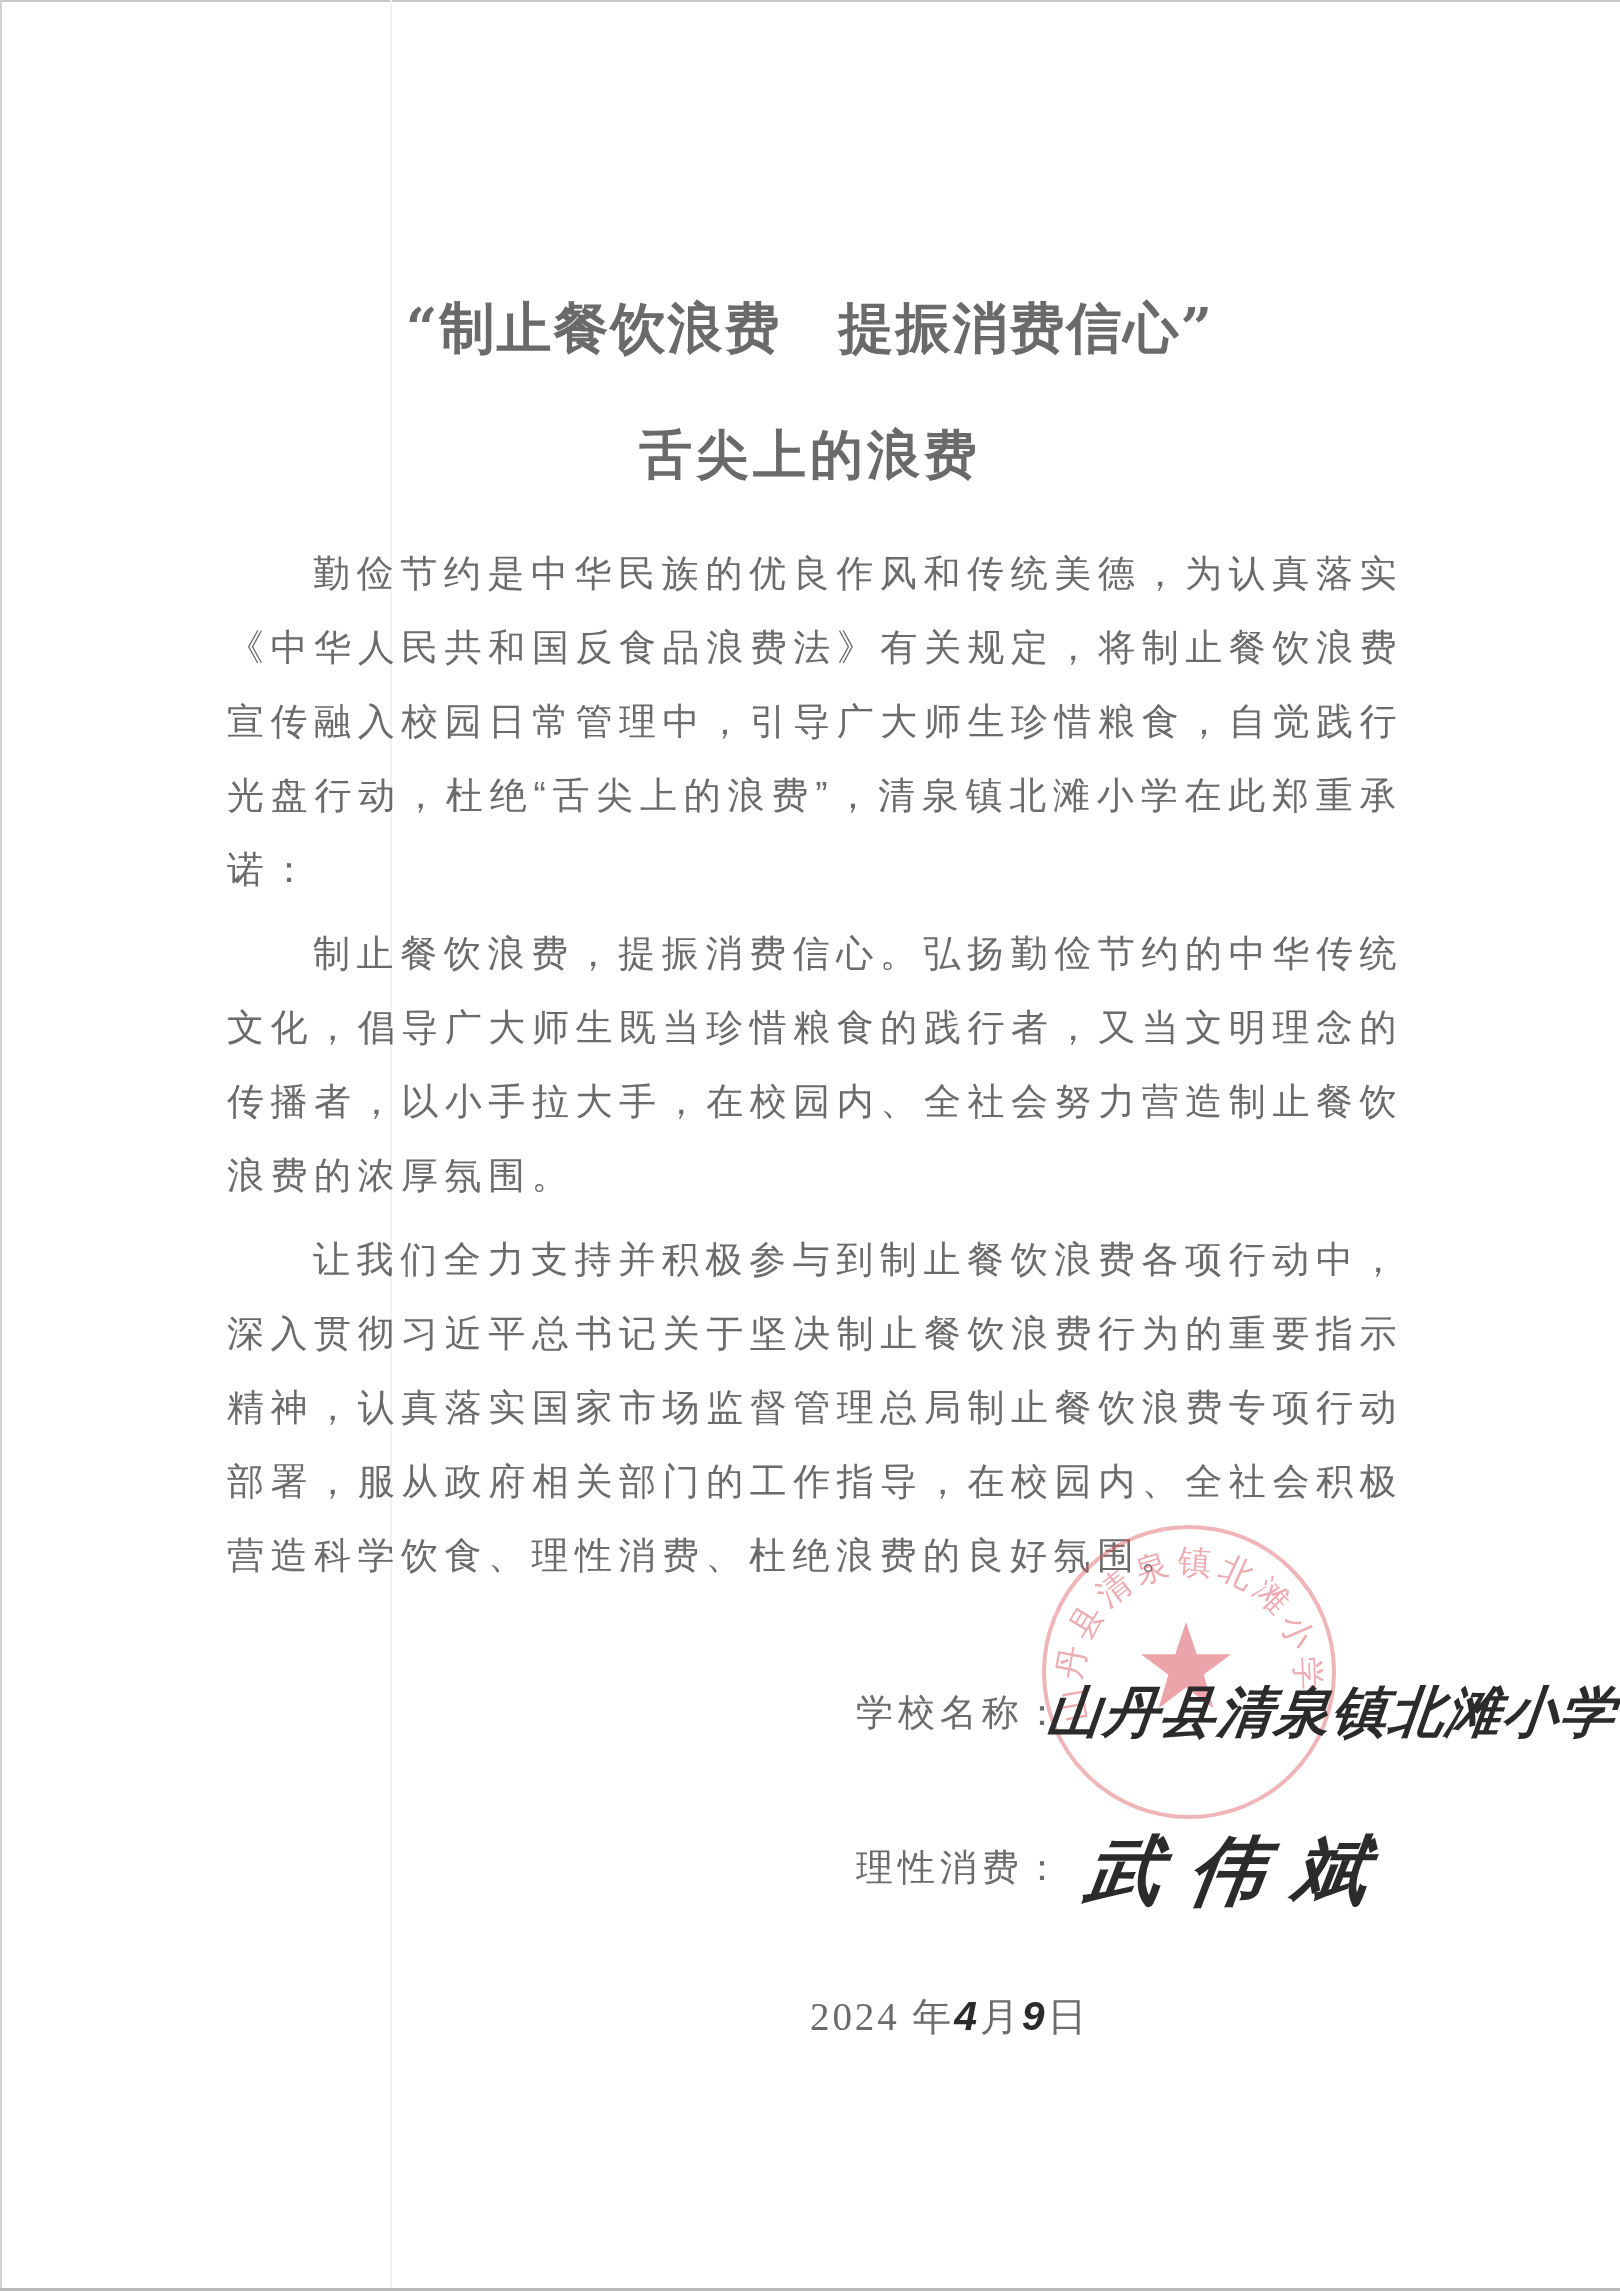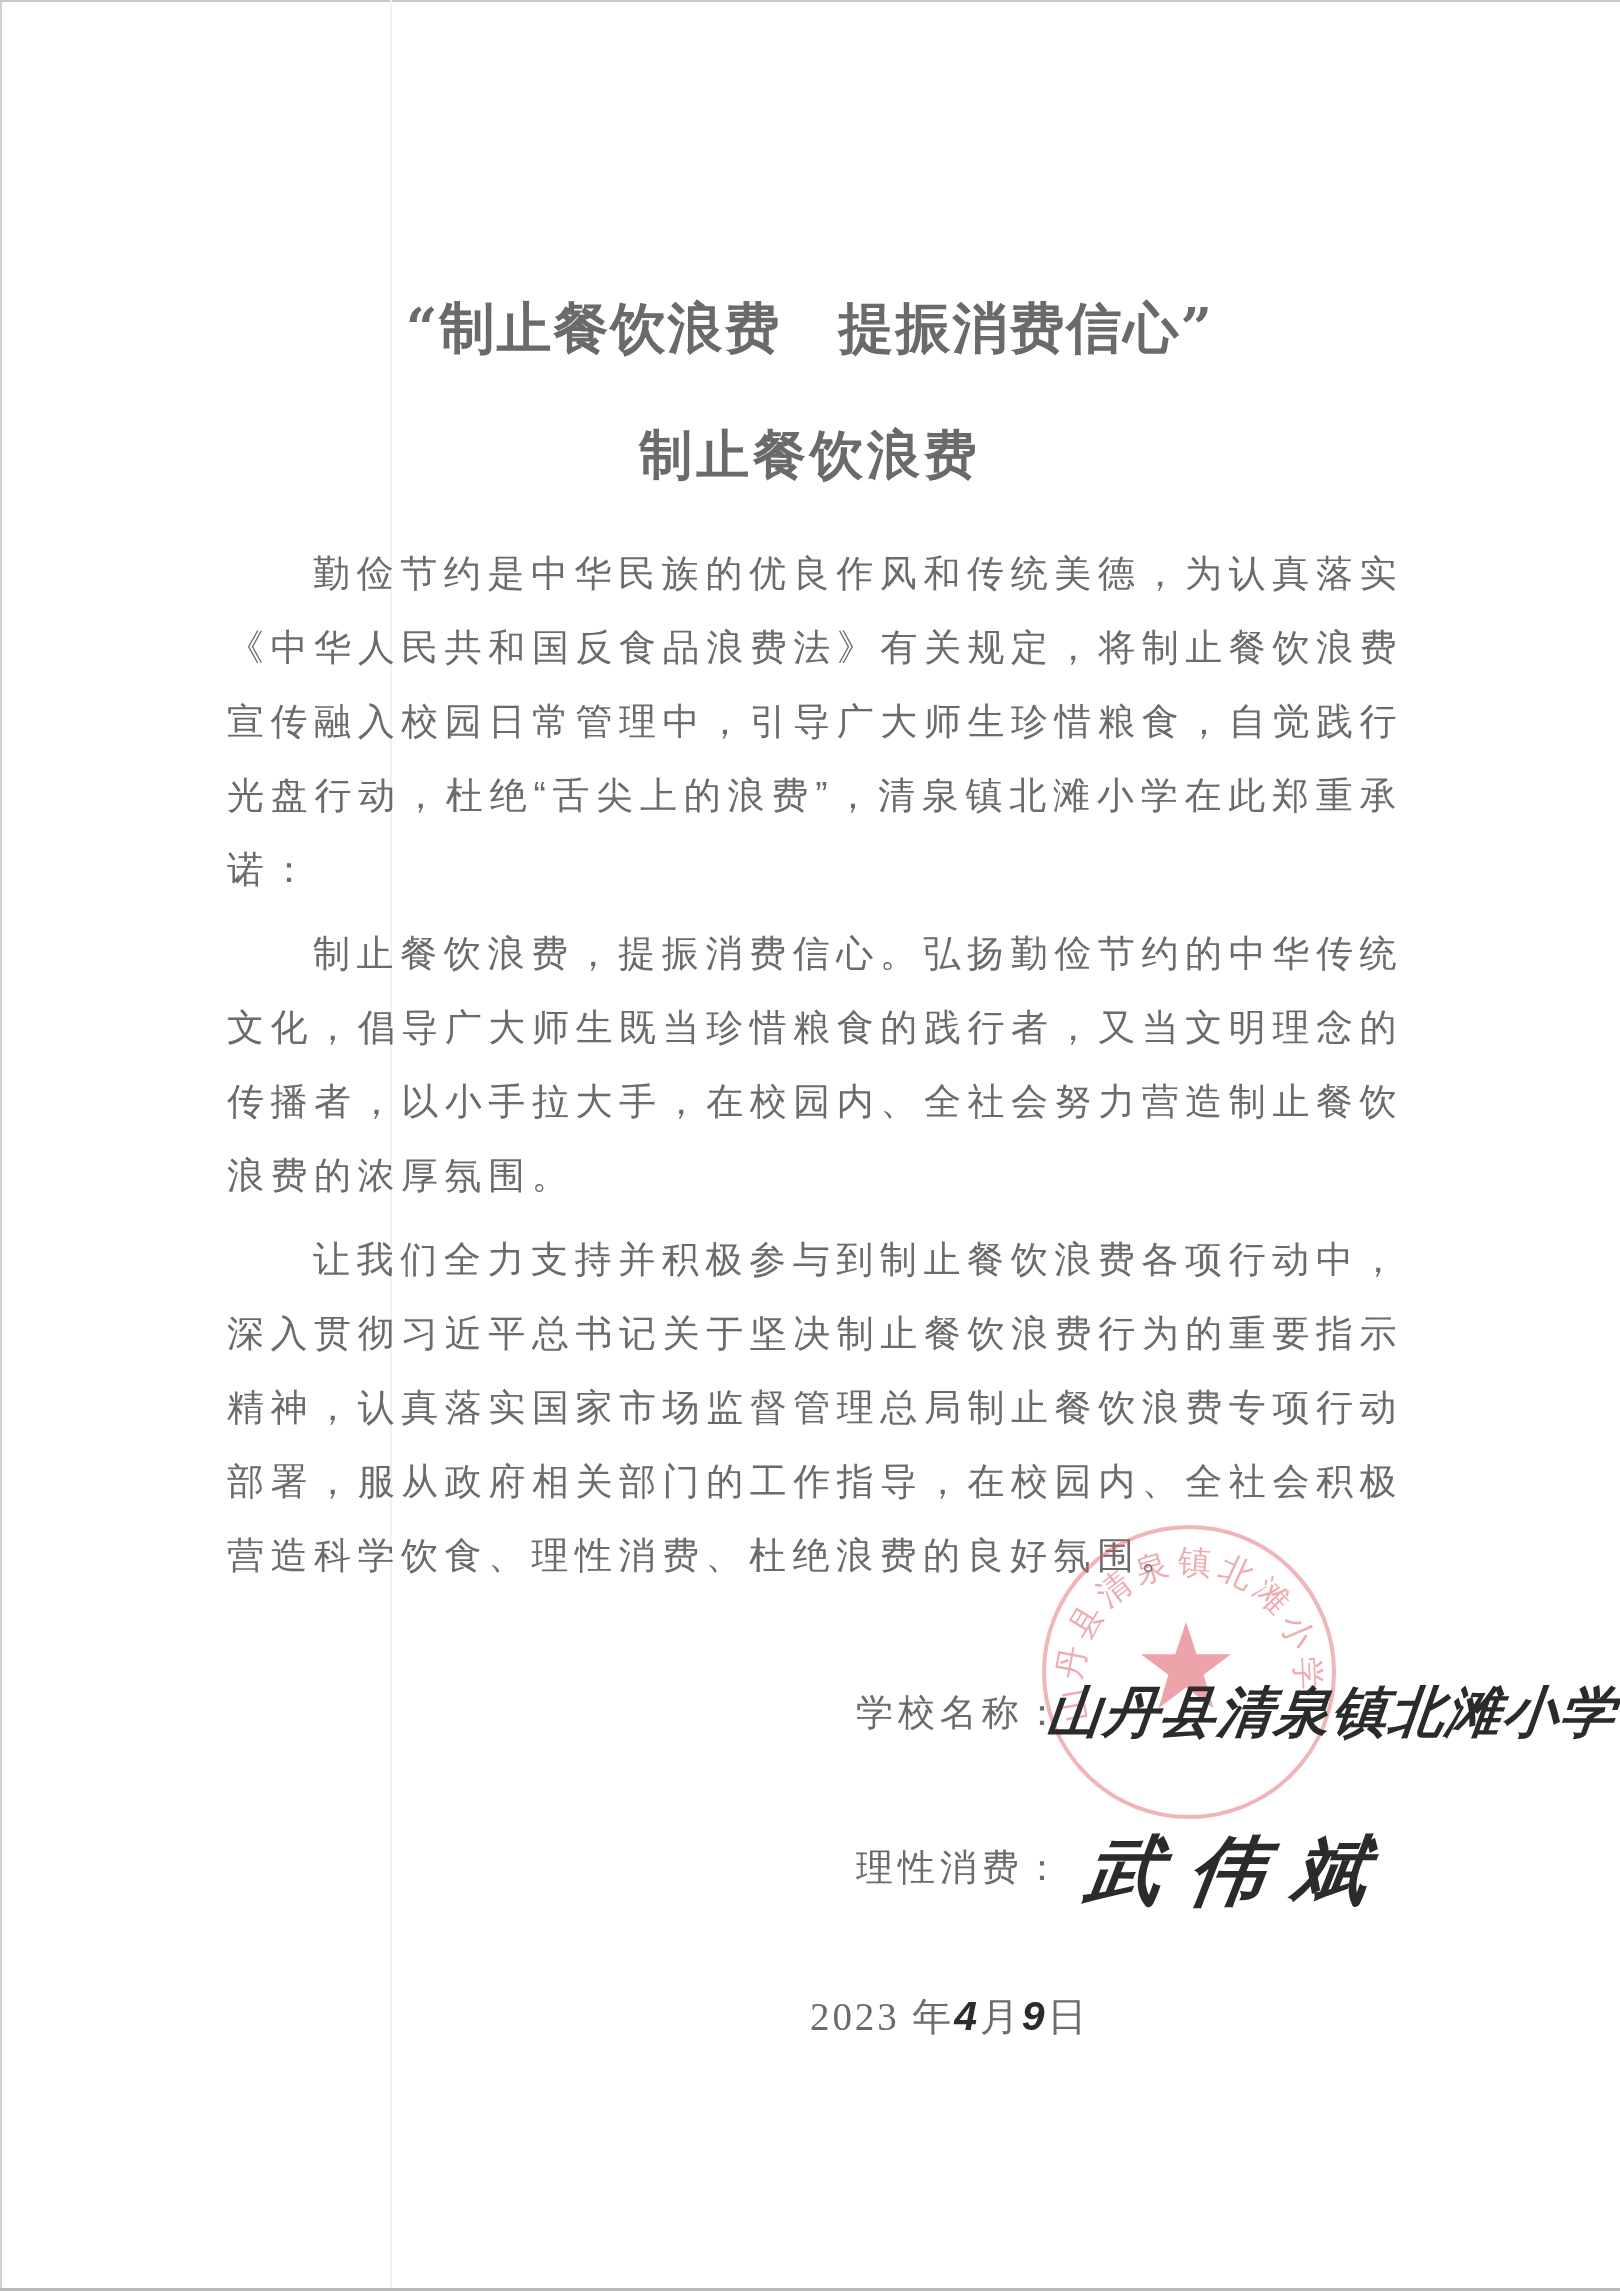--- a/index.html
+++ b/index.html
@@ -129,21 +129,21 @@
   </style>
 </head>
 <body>
 
 <div class="scan-edge-top"></div>
 <div class="scan-edge-left"></div>
 <div class="fold-line"></div>
 <div class="scan-edge-bottom"></div>
 
 <div class="title title-line1">“制止餐饮浪费　提振消费信心”</div>
-<div class="title title-line2">制止餐饮浪费</div>
+<div class="title title-line2">舌尖上的浪费</div>
 
 <p class="body-text para1">勤俭节约是中华民族的优良作风和传统美德，为认真落实《中华人民共和国反食品浪费法》有关规定，将制止餐饮浪费宣传融入校园日常管理中，引导广大师生珍惜粮食，自觉践行光盘行动，杜绝“舌尖上的浪费”，清泉镇北滩小学在此郑重承诺：</p>
 <p class="body-text para2">制止餐饮浪费，提振消费信心。弘扬勤俭节约的中华传统文化，倡导广大师生既当珍惜粮食的践行者，又当文明理念的传播者，以小手拉大手，在校园内、全社会努力营造制止餐饮浪费的浓厚氛围。</p>
 <p class="body-text para3">让我们全力支持并积极参与到制止餐饮浪费各项行动中，深入贯彻习近平总书记关于坚决制止餐饮浪费行为的重要指示精神，认真落实国家市场监督管理总局制止餐饮浪费专项行动部署，服从政府相关部门的工作指导，在校园内、全社会积极营造科学饮食、理性消费、杜绝浪费的良好氛围。</p>
 
 <div class="stamp"></div>
 <svg class="stamp-text" viewBox="0 0 300 300">
   <defs>
     <path id="sealArc" d="M 55 215 A 110 110 0 1 1 245 215"></path>
   </defs>
@@ -155,16 +155,16 @@
   <polygon points="50,5 61,38 96,38 68,59 78,93 50,72 22,93 32,59 4,38 39,38" fill="rgba(220,90,100,0.55)"></polygon>
 </svg>
 
 <div class="label school-label">学校名称：</div>
 <div class="handwriting school-name">山丹县清泉镇北滩小学</div>
 
 <div class="label rep-label">理性消费：</div>
 <div class="handwriting rep-signature">武伟斌</div>
 
 <div class="date">
-  <span>2023</span>
+  <span>2024</span>
   <span>年</span><span class="hand">4</span><span>月</span><span class="hand">9</span><span>日</span>
 </div>
 
 
 </body></html>

